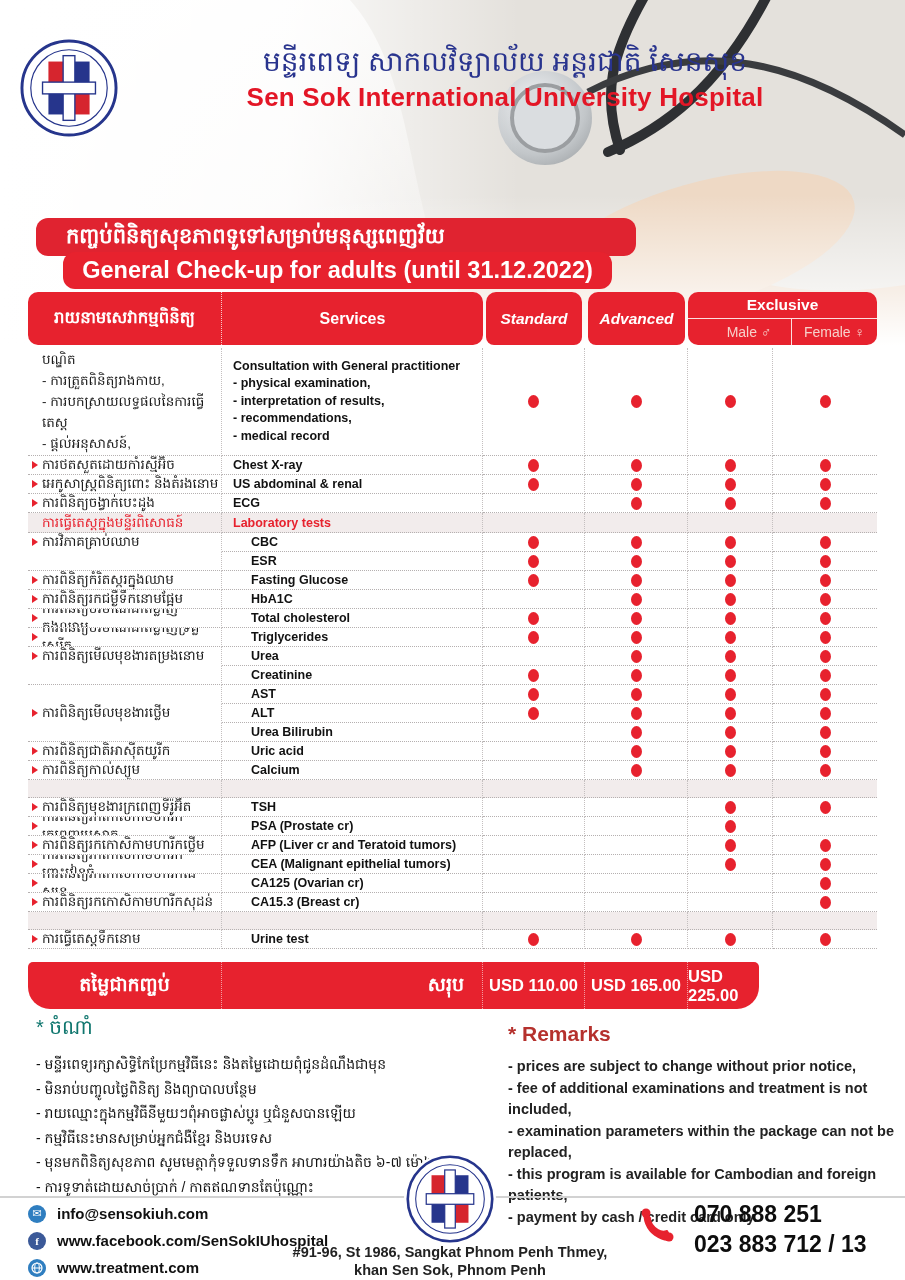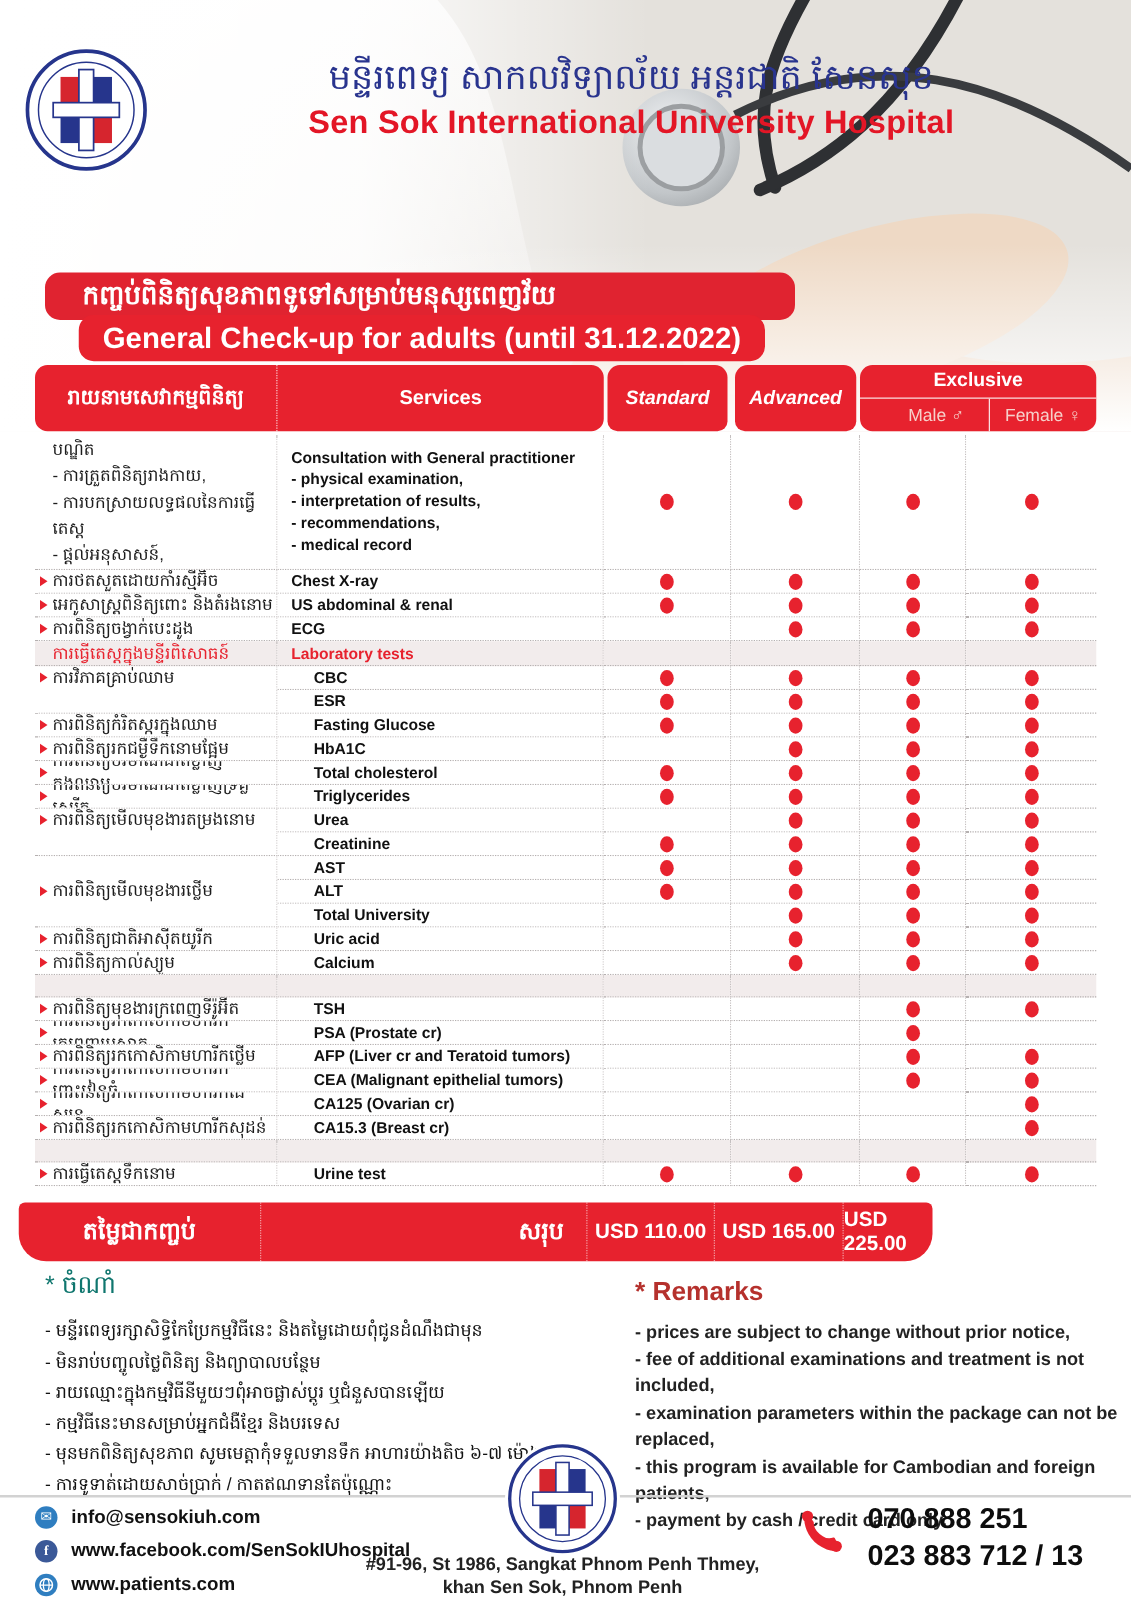--- a/index.html
+++ b/index.html
@@ -59,21 +59,21 @@
   .enc{padding-left:11px;font-weight:bold;font-size:12.5px;color:#111;}
   .ind .enc{padding-left:29px;}
   .consult .enc div{line-height:17.5px;}
   .dotc{justify-content:center;}
   .dot{width:11px;height:13px;border-radius:50%;background:var(--red);}
   .section .cell{background:var(--grayrow);}
   .section .khtxt,.section .enc{color:var(--red);}
   .spacer .cell{background:var(--grayrow);}
 
   
-  .pricebar{position:absolute;left:15px;top:962px;width:731px;height:47px;background:var(--red);
+  .pricebar{position:absolute;left:28px;top:962px;width:731px;height:47px;background:var(--red);
             border-radius:5px 5px 22px 22px;display:grid;
             grid-template-columns:194px 261px 102px 103px 85px 104px;
             color:#fff;font-weight:bold;}
   .pricebar>div{display:flex;align-items:center;justify-content:center;
                 border-right:1px dotted rgba(255,255,255,.55);box-sizing:border-box;}
   .pricebar>div:last-child{border-right:none;margin-top:12px;}
   .pc-kh{font-size:19px;}
   .pc-total{justify-content:flex-end !important;padding-right:18px;font-size:19px;}
   .pcell{font-size:16.5px;}
 
@@ -534,21 +534,21 @@
           <div class="cell dotc">
             <span class="dot"></span>
           </div>
         </div>
         <div class="trow svc ind">
           <div class="cell khc">
             <div class="khtxt"></div>
           </div>
           <div class="cell enc">
             <div>
-              <div>Total University</div>
+              <div>Urea Bilirubin</div>
             </div>
           </div>
           <div class="cell dotc"></div>
           <div class="cell dotc">
             <span class="dot"></span>
           </div>
           <div class="cell dotc">
             <span class="dot"></span>
           </div>
           <div class="cell dotc">
@@ -816,21 +816,21 @@
       <span class="ftext">www.facebook.com/SenSokIUhospital</span>
     </div>
     <div class="fitem">
       <span class="ficon web">
         <svg width="12" height="12" viewBox="0 0 12 12">
           <circle cx="6" cy="6" r="5" fill="none" stroke="#fff" stroke-width="1.2"></circle>
           <ellipse cx="6" cy="6" rx="2.3" ry="5" fill="none" stroke="#fff" stroke-width="1"></ellipse>
           <line x1="1" y1="6" x2="11" y2="6" stroke="#fff" stroke-width="1"></line>
         </svg>
       </span>
-      <span class="ftext">www.patients.com</span>
+      <span class="ftext">www.treatment.com</span>
     </div>
   </div>
 
   <div class="logo-ftr">
     <svg viewBox="0 0 100 100" width="88" height="88">
       <circle cx="50" cy="50" r="48" fill="#fff" stroke="#26358c" stroke-width="3"></circle>
       <circle cx="50" cy="50" r="39" fill="#fff" stroke="#26358c" stroke-width="1.2"></circle>
       <rect x="29" y="23" width="17" height="23" fill="#d6252e"></rect>
       <rect x="54" y="23" width="17" height="23" fill="#26358c"></rect>
       <rect x="29" y="54" width="17" height="23" fill="#26358c"></rect>

